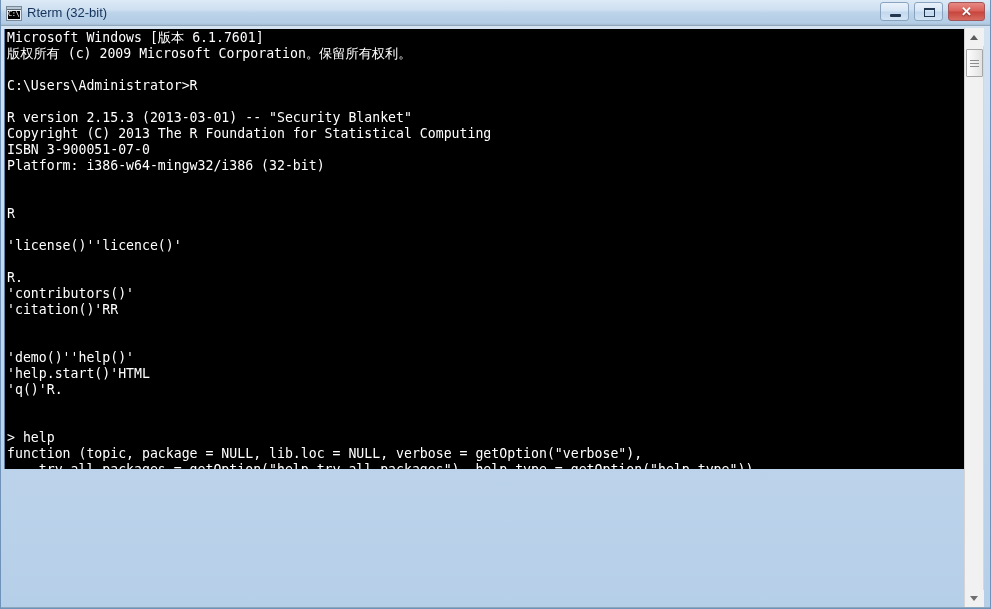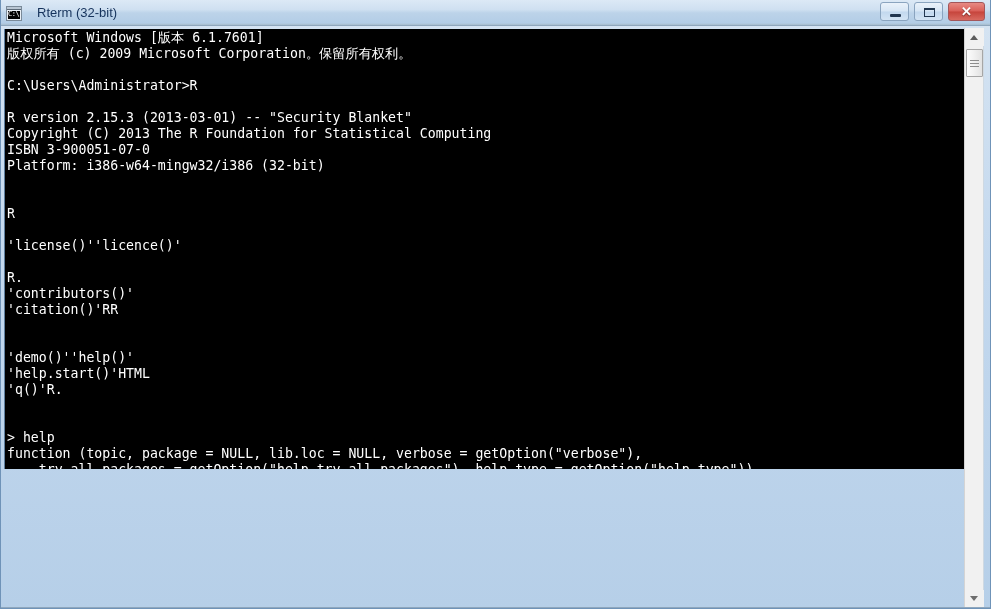--- a/index.html
+++ b/index.html
@@ -75,21 +75,21 @@
     color: #ffffff;
     font-family: "DejaVu Sans Mono", monospace;
     font-size: 7px;
     line-height: 10px;
     letter-spacing: -0.5px;
     white-space: nowrap;
   }
 
   #title-text {
     position: absolute;
-    left: 36px; top: 4px;
+    left: 26px; top: 4px;
     height: 18px;
     line-height: 18px;
     font-size: 13px;
     color: #15325b;
     white-space: nowrap;
   }
 
   
   .caption-btn {
     position: absolute;

